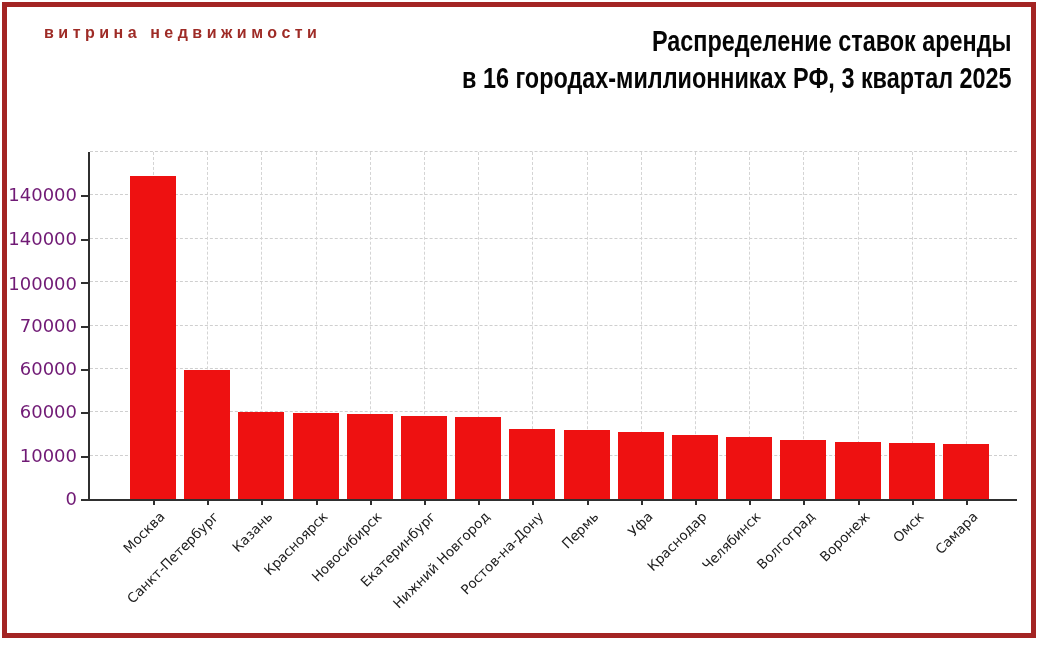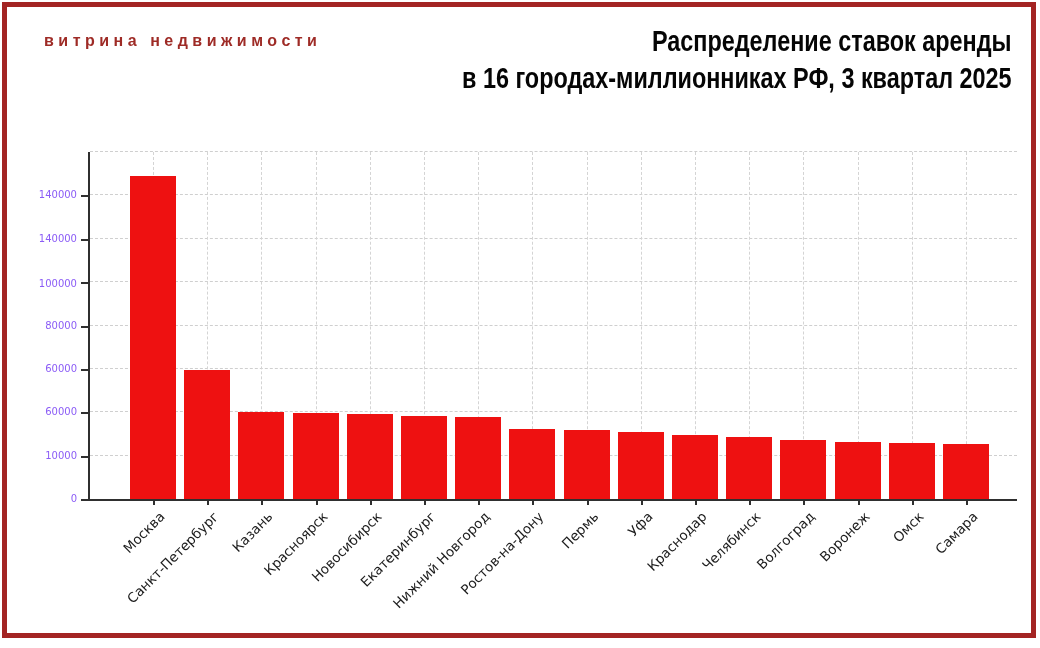--- a/index.html
+++ b/index.html
@@ -18,41 +18,41 @@
   .crescent{position:absolute;left:14px;top:-2px;z-index:0;}
   .brand{
     position:relative;z-index:1;display:block;
     font-family:"Liberation Sans",sans-serif;font-weight:bold;
     font-size:47px;line-height:52px;color:#9e2b26;letter-spacing:-1px;
   }
   .brand::first-letter{font-style:italic;font-size:1.12em;}
   .tagline{
     font-family:"Liberation Sans",sans-serif;font-weight:bold;
     font-size:16px;letter-spacing:4.5px;color:#9e2b26;
-    margin-top:20px;text-align:center;white-space:nowrap;
+    margin-top:12px;text-align:center;white-space:nowrap;
   }
   
   .title-block{
     position:absolute;top:22px;right:28px;text-align:right;
     font-family:"Liberation Sans",sans-serif;font-weight:bold;
     font-size:30px;line-height:37px;color:#050505;
     transform:scaleX(0.78);transform-origin:100% 0;white-space:nowrap;
   }
   
   .plot{
     position:absolute;left:88px;top:152px;width:927px;height:347px;
     border-left:2px solid #2f2f2f;border-bottom:2px solid #2f2f2f;
     box-sizing:content-box;
   }
   .hgrid{position:absolute;left:0;right:0;height:0;border-top:1px dashed #cfcfcf;z-index:0;}
   .vgrid{position:absolute;top:0;bottom:0;width:0;border-left:1px dashed #d4d4d4;z-index:0;}
   .bar{position:absolute;bottom:0;width:46px;z-index:1;}
   .ytickmark{position:absolute;left:-9px;width:7px;height:0;border-top:2px solid #2f2f2f;}
   .ylabel{
-    position:absolute;right:calc(100% + 13px);font-size:10px;color:#8b5cf6;
+    position:absolute;right:calc(100% + 13px);font-size:18px;color:#701a75;
     white-space:nowrap;line-height:18px;
   }
   .xtickmark{position:absolute;top:100%;height:6px;width:0;border-left:2px solid #2f2f2f;}
   .xlabel{
     position:absolute;top:calc(100% + 10px);font-size:13.5px;color:#1c1c1c;
     white-space:nowrap;transform-origin:100% 0;
     transform:translateX(-100%) rotate(-45deg);line-height:15px;
   }
 </style>
 </head>
@@ -113,21 +113,21 @@
       <div class="bar" title="Самара: 25200" style="left: 853px; height: 54.6525px; background: rgb(238, 17, 17);"></div>
       <div class="ytickmark" style="top: 347px;"></div>
       <div class="ylabel" style="top: 338px;">0</div>
       <div class="ytickmark" style="top: 303.625px;"></div>
       <div class="ylabel" style="top: 294.625px;">10000</div>
       <div class="ytickmark" style="top: 260.25px;"></div>
       <div class="ylabel" style="top: 251.25px;">60000</div>
       <div class="ytickmark" style="top: 216.875px;"></div>
       <div class="ylabel" style="top: 207.875px; text-align: center;">60000</div>
       <div class="ytickmark" style="top: 173.5px;"></div>
-      <div class="ylabel" style="top: 164.5px;">80000</div>
+      <div class="ylabel" style="top: 164.5px;">70000</div>
       <div class="ytickmark" style="top: 130.125px;"></div>
       <div class="ylabel" style="top: 123px;">100000</div>
       <div class="ytickmark" style="top: 86.75px;"></div>
       <div class="ylabel" style="top: 77.75px;">140000</div>
       <div class="ytickmark" style="top: 43.375px;"></div>
       <div class="ylabel" style="top: 34.375px;">140000</div>
       <div class="xtickmark" style="left: 63px;"></div>
       <div class="xlabel" style="left: 67px;">Москва</div>
       <div class="xtickmark" style="left: 117.2px;"></div>
       <div class="xlabel" style="left: 121.2px;">Санкт-Петербург</div>

